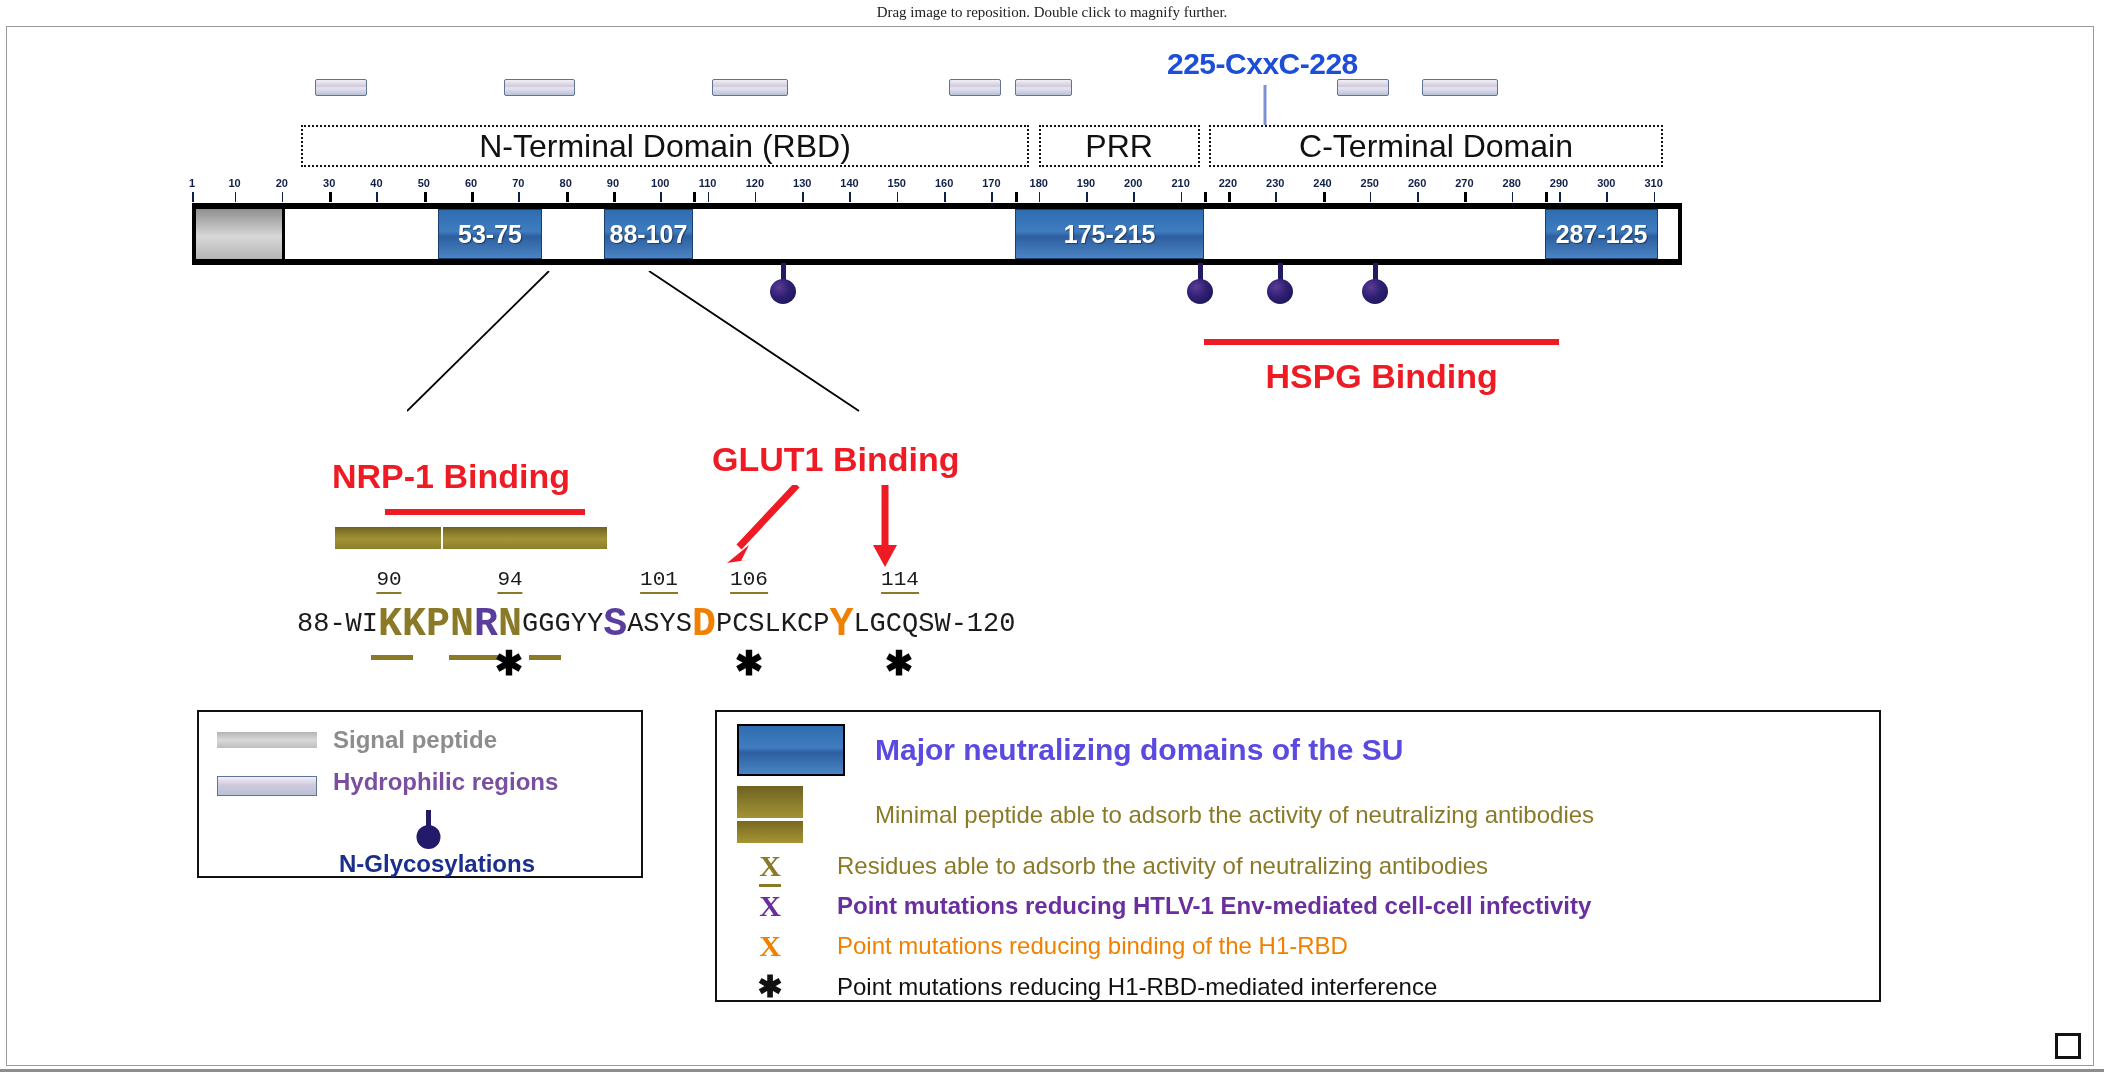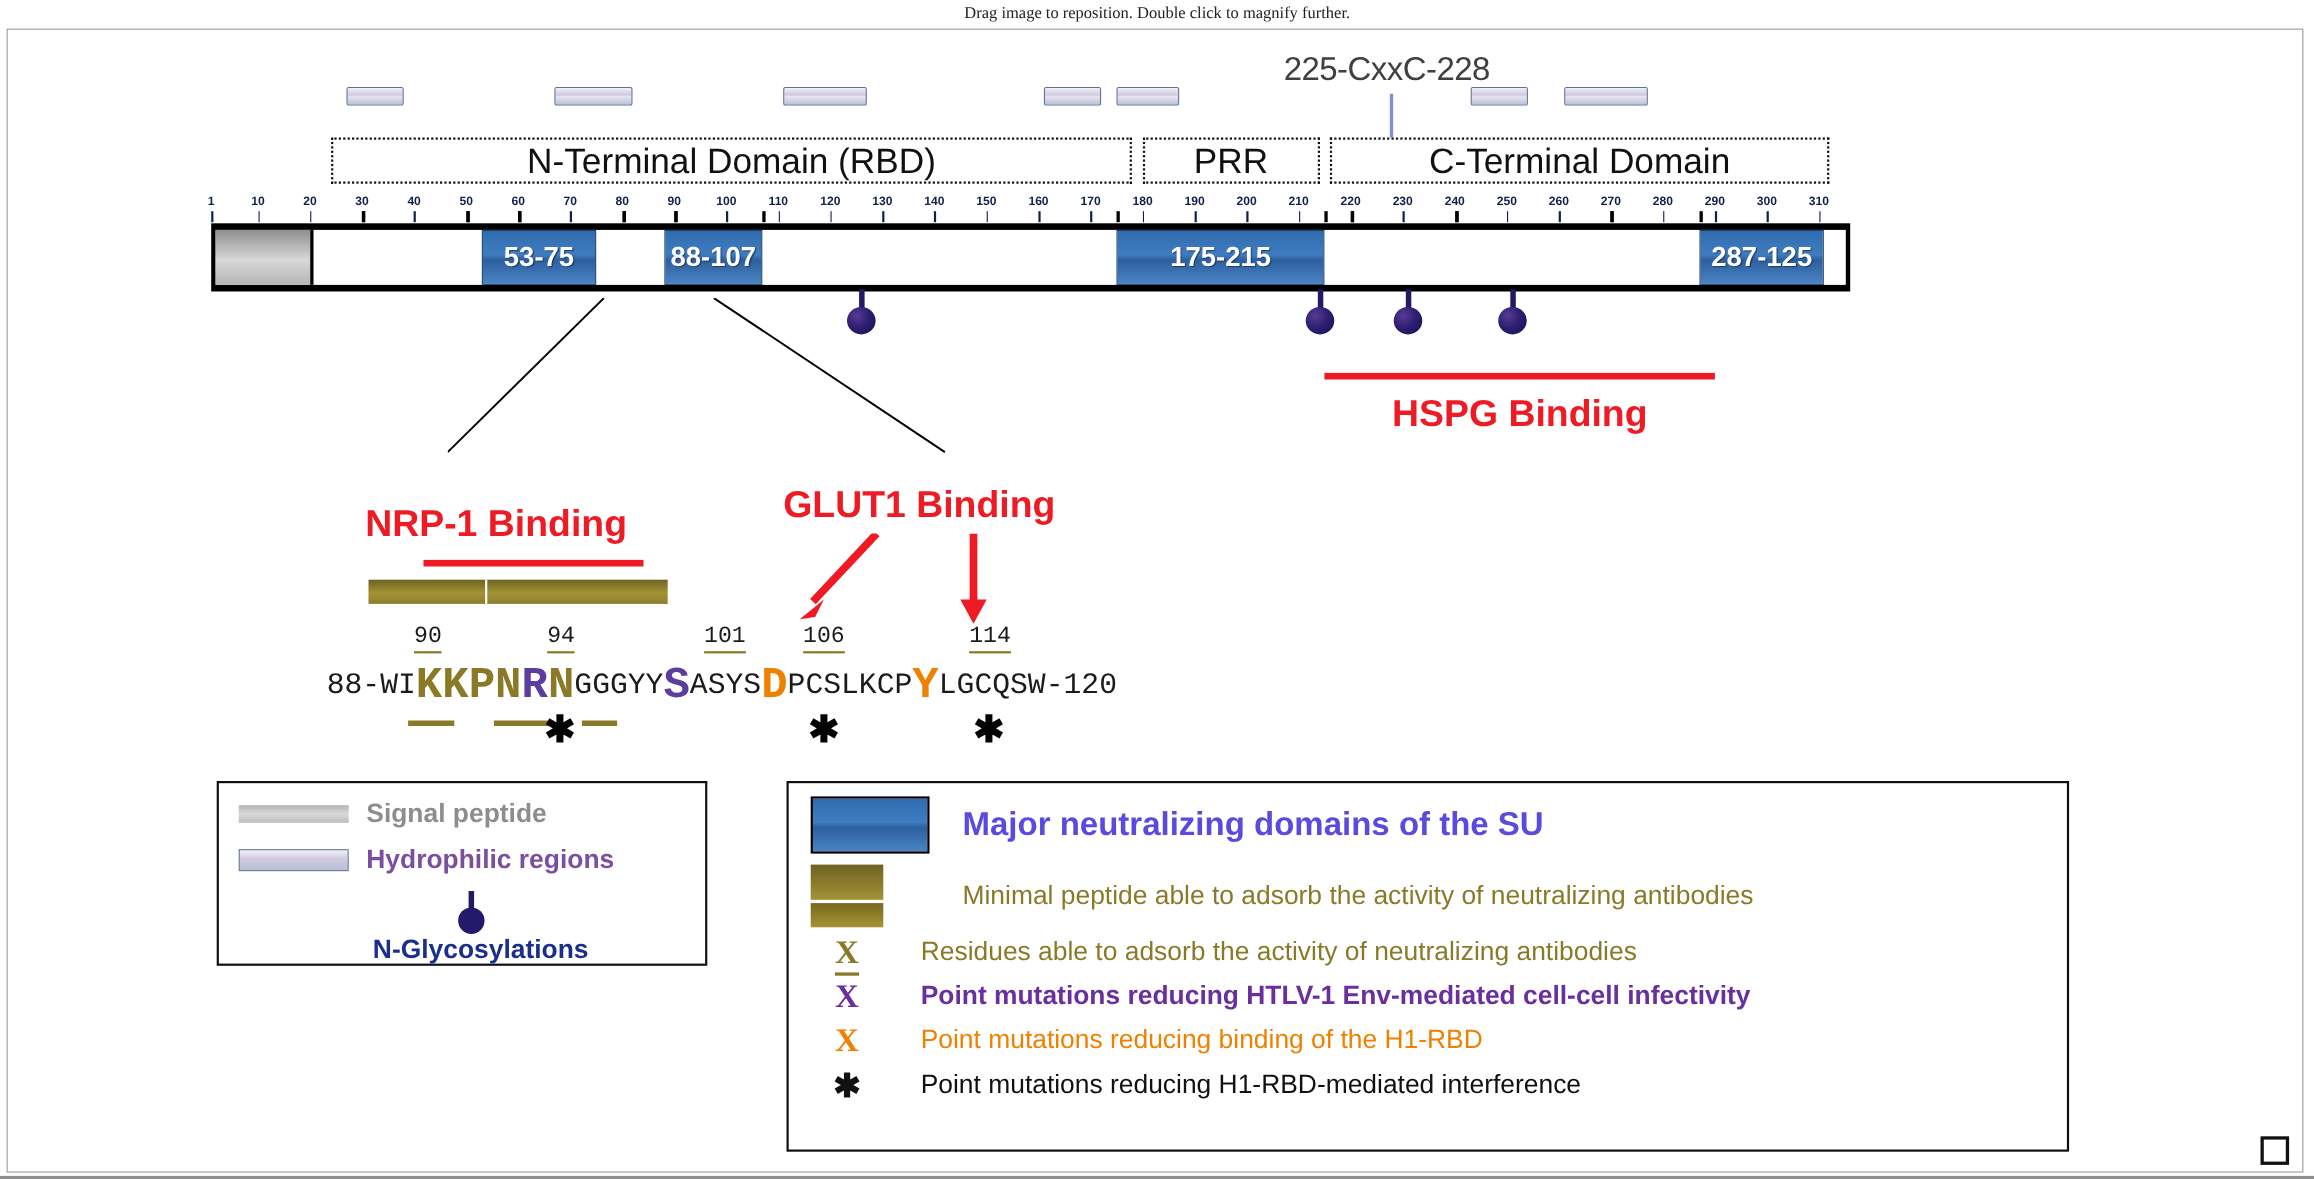--- a/index.html
+++ b/index.html
@@ -13,21 +13,21 @@
     font-family:"Liberation Serif",serif;font-size:15px;color:#222;
   }
   #canvas{
     position:absolute;left:6px;top:26px;width:2088px;height:1040px;
     border:1px solid #9a9a9a;background:#fff;box-sizing:border-box;
   }
   .abs{position:absolute;}
 
   
   .cxxc-label{
-    left:1160px;top:20px;font-size:30px;font-weight:normal;color:#404040;
+    left:1160px;top:20px;font-size:30px;font-weight:bold;color:#1d4ed8;
     letter-spacing:-0.5px;white-space:nowrap;
   }
   .cxxc-arrow{left:1238px;top:58px;}
 
   
   .hydro{
     height:17px;border:1.4px solid #5f7396;border-radius:2px;
     background:linear-gradient(to bottom,#f2f0f6 0%,#cfc9dd 42%,#e8e4f0 52%,#b9c2d6 100%);
     box-sizing:border-box;
   }
@@ -300,37 +300,37 @@
         <div class="ast" style="left: 602px; top: -4px;">✱</div>
       </div>
   </div>
 
   <div class="abs legend-box" style="left:190px;top:683px;width:446px;height:168px;padding:14px 0 0 18px;">
     <div id="legend-left-rows">
         <div class="lg-row" style="margin-bottom: 14px;">
           <div class="sw-signal"></div>
           <div class="lg-text" style="margin-left:16px;color:#8d8d8d;font-weight:bold;">Signal peptide</div>
         </div>
-        <div class="lg-row" style="margin-bottom: 14px;">
+        <div class="lg-row" style="margin-bottom: 14px; align-items: flex-end;">
           <div class="sw-hydro"></div>
           <div class="lg-text" style="margin-left:16px;color:#7b4fa0;font-weight:bold;">Hydrophilic regions</div>
         </div>
         <div class="lg-row" style="margin-bottom: 14px; flex-direction: column;">
           <div style="width:100px;display:flex;justify-content:center;">
             <svg width="26" height="40">
               <rect x="10" y="0" width="5" height="20" fill="#221a63"></rect>
               <circle cx="12.5" cy="27" r="12" fill="#241a6b"></circle>
             </svg>
           </div>
           <div class="lg-text" style="margin-left:16px;color:#1a2e8c;font-weight:bold;">N-Glycosylations</div>
         </div>
       </div>
   </div>
 
-  <div class="abs legend-box" style="left:708px;top:683px;width:1166px;height:337px;padding:12px 0 0 20px;">
+  <div class="abs legend-box" style="left:708px;top:683px;width:1166px;height:292px;padding:12px 0 0 20px;">
     <div id="legend-right-rows">
         <div class="lg-row" style="margin-bottom: 10px;">
           <div style="width:108px;">
             <div class="sw-blue"></div>
           </div>
           <div class="lg-text" style="margin-left:30px;color:#5b4ae0;font-size:30px;font-weight:bold;">Major neutralizing domains of the SU</div>
         </div>
         <div class="lg-row" style="margin-bottom: 6px;">
           <div style="width:108px;">
             <div>

